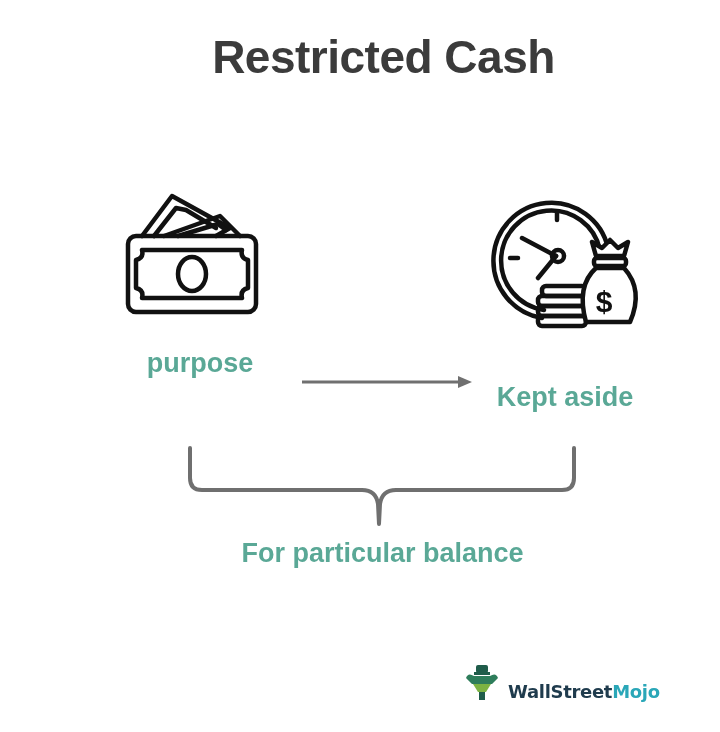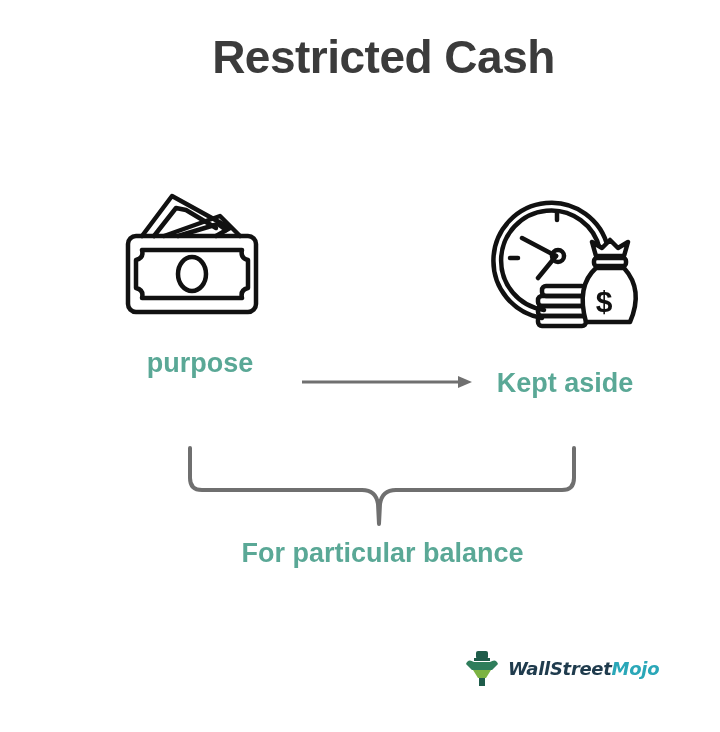--- a/index.html
+++ b/index.html
@@ -2,21 +2,21 @@
 <html><head>
 <meta charset="utf-8">
 <style>
   html, body { margin: 0; padding: 0; background: #ffffff; }
   body { width: 720px; height: 732px; position: relative; overflow: hidden; font-family: "Liberation Sans", sans-serif; }
   .title { position: absolute; left: 0; top: 30px; width: 767px; text-align: center; font-size: 46px; font-weight: bold; color: #3b3b3b; letter-spacing: -0.5px; font-family: "Liberation Sans", sans-serif; }
   .icon { position: absolute; }
   .label { position: absolute; color: #5aa896; font-weight: bold; font-size: 27px; text-align: center; line-height: 38px; font-family: "Liberation Sans", sans-serif; }
   .arrow { position: absolute; }
   .brace { position: absolute; }
-  .logo { position: absolute; left: 462px; top: 648px; display: flex; align-items: center; font-style: italic; }
+  .logo { position: absolute; left: 462px; top: 662px; display: flex; align-items: flex-end; }
   .logo-text { font-family: "DejaVu Sans", sans-serif; font-weight: bold; font-size: 18px; color: #1f3b4d; letter-spacing: -0.3px; margin-left: 6px; }
   .logo-text .accent { color: #2aa7b8; }
 </style>
 </head>
 <body>
 
 <div>
 
   <div class="title">Restricted Cash</div>
 
@@ -62,21 +62,21 @@
 
   <div class="label" style="left:80px; top:344px; width:240px;">
     <div>purpose</div>
   </div>
 
   <svg class="arrow" style="left:300px; top:374px;" width="175" height="16" viewBox="0 0 175 16">
     <line x1="2" y1="8" x2="160" y2="8" stroke="#707070" stroke-width="3"></line>
     <polygon points="158,2 172,8 158,14" fill="#707070"></polygon>
   </svg>
 
-  <div class="label" style="left:470px; top:364px; width:190px;">Kept aside</div>
+  <div class="label" style="left:470px; top:378px; width:190px;">Kept aside</div>
 
   <svg class="brace" style="left:180px; top:444px;" width="405" height="90" viewBox="0 0 405 90">
     <path d="M10 4 L10 34 Q10 46 22 46 L182 46 Q196 46 198 60 L199 80 L200 60 Q202 46 216 46 L382 46 Q394 46 394 34 L394 4" fill="none" stroke="#6f6f6f" stroke-width="4" stroke-linecap="round" stroke-linejoin="round"></path>
   </svg>
 
   <div class="label" style="left:180px; top:534px; width:405px;">For particular balance</div>
 
   <div class="logo">
     <svg width="40" height="40" viewBox="0 0 40 40">
       <rect x="14" y="3" width="12" height="8" rx="2" fill="#1f5c4a"></rect>

